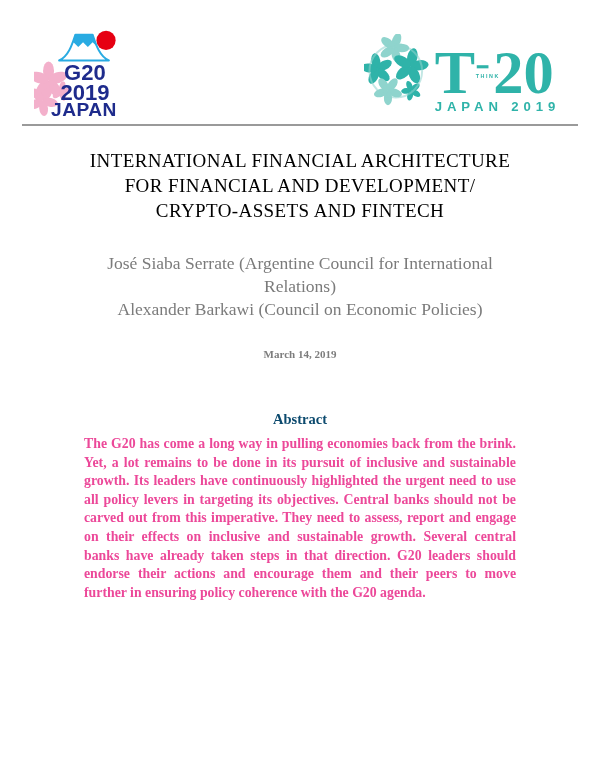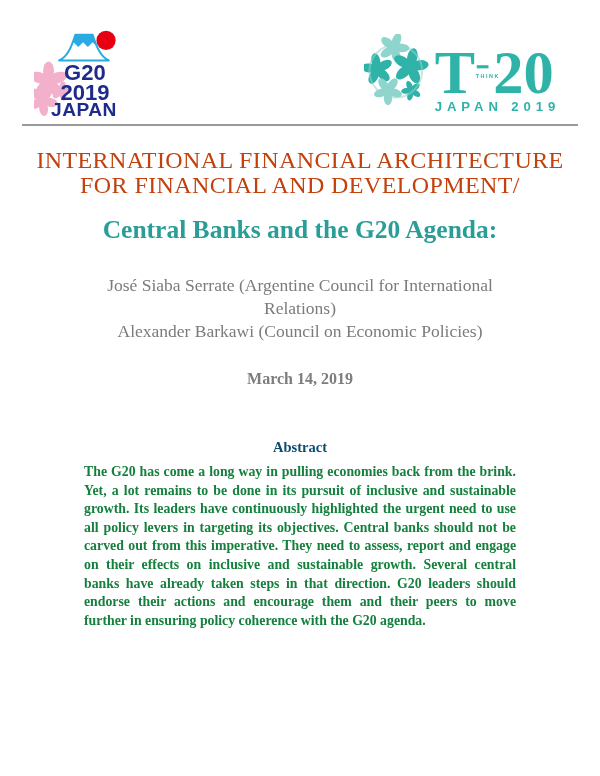--- a/index.html
+++ b/index.html
@@ -24,22 +24,22 @@
   .t20-logo{width:206px;height:80px;margin-top:8px;}
   .divider{
     border:none;
     border-top:2px solid #9a9a9a;
     margin:8px 22px 0 22px;
   }
   
   .kicker{
     margin-top:22px;
     text-align:center;
-    color:#c2410c;
-    font-size:24px;
+    color:#000000;
+    font-size:19px;
     line-height:25px;
     letter-spacing:0.4px;
     font-weight:500;
   }
   
   .title{
     margin-top:17px;
     text-align:center;
     color:#2a9d97;
     font-size:25.5px;
@@ -53,36 +53,36 @@
     text-align:center;
     color:#7b7b7b;
     font-size:17.5px;
     line-height:23px;
   }
   
   .date{
     margin-top:27px;
     text-align:center;
     color:#7d7d7d;
-    font-size:16px;
+    font-size:11px;
     font-weight:bold;
   }
   
   .abstract-heading{
     margin-top:51px;
     text-align:center;
     color:#0c4a6e;
     font-size:14.5px;
     font-weight:bold;
   }
   .abstract-body{
     margin:7px auto 0 auto;
     width:432px;
     text-align:justify;
-    color:#15803d;
+    color:#ec4899;
     font-size:13.8px;
     line-height:18.6px;
     font-weight:600;
   }
 </style>
 </head>
 <body>
 
 <div class="page">
 
@@ -147,24 +147,24 @@
         <text x="72" y="79" font-family="Liberation Sans, sans-serif" font-size="13.5" font-weight="bold" letter-spacing="5">JAPAN 2019</text>
       </g>
     </svg>
   </div>
 
   <hr class="divider">
 
   <div class="kicker">
     <div>INTERNATIONAL FINANCIAL ARCHITECTURE</div>
     <div>FOR FINANCIAL AND DEVELOPMENT/</div>
+    <div>CRYPTO-ASSETS AND FINTECH</div>
   </div>
 
   <h1 class="title" style="margin:17px 0 0 0;">
-    <div>Central Banks and the G20 Agenda:</div>
   </h1>
 
   <div class="authors">
     <div>José Siaba Serrate (Argentine Council for International Relations)</div>
     <div>Alexander Barkawi (Council on Economic Policies)</div>
   </div>
 
   <div class="date">March 14, 2019</div>
 
   <div class="abstract-heading">Abstract</div>

